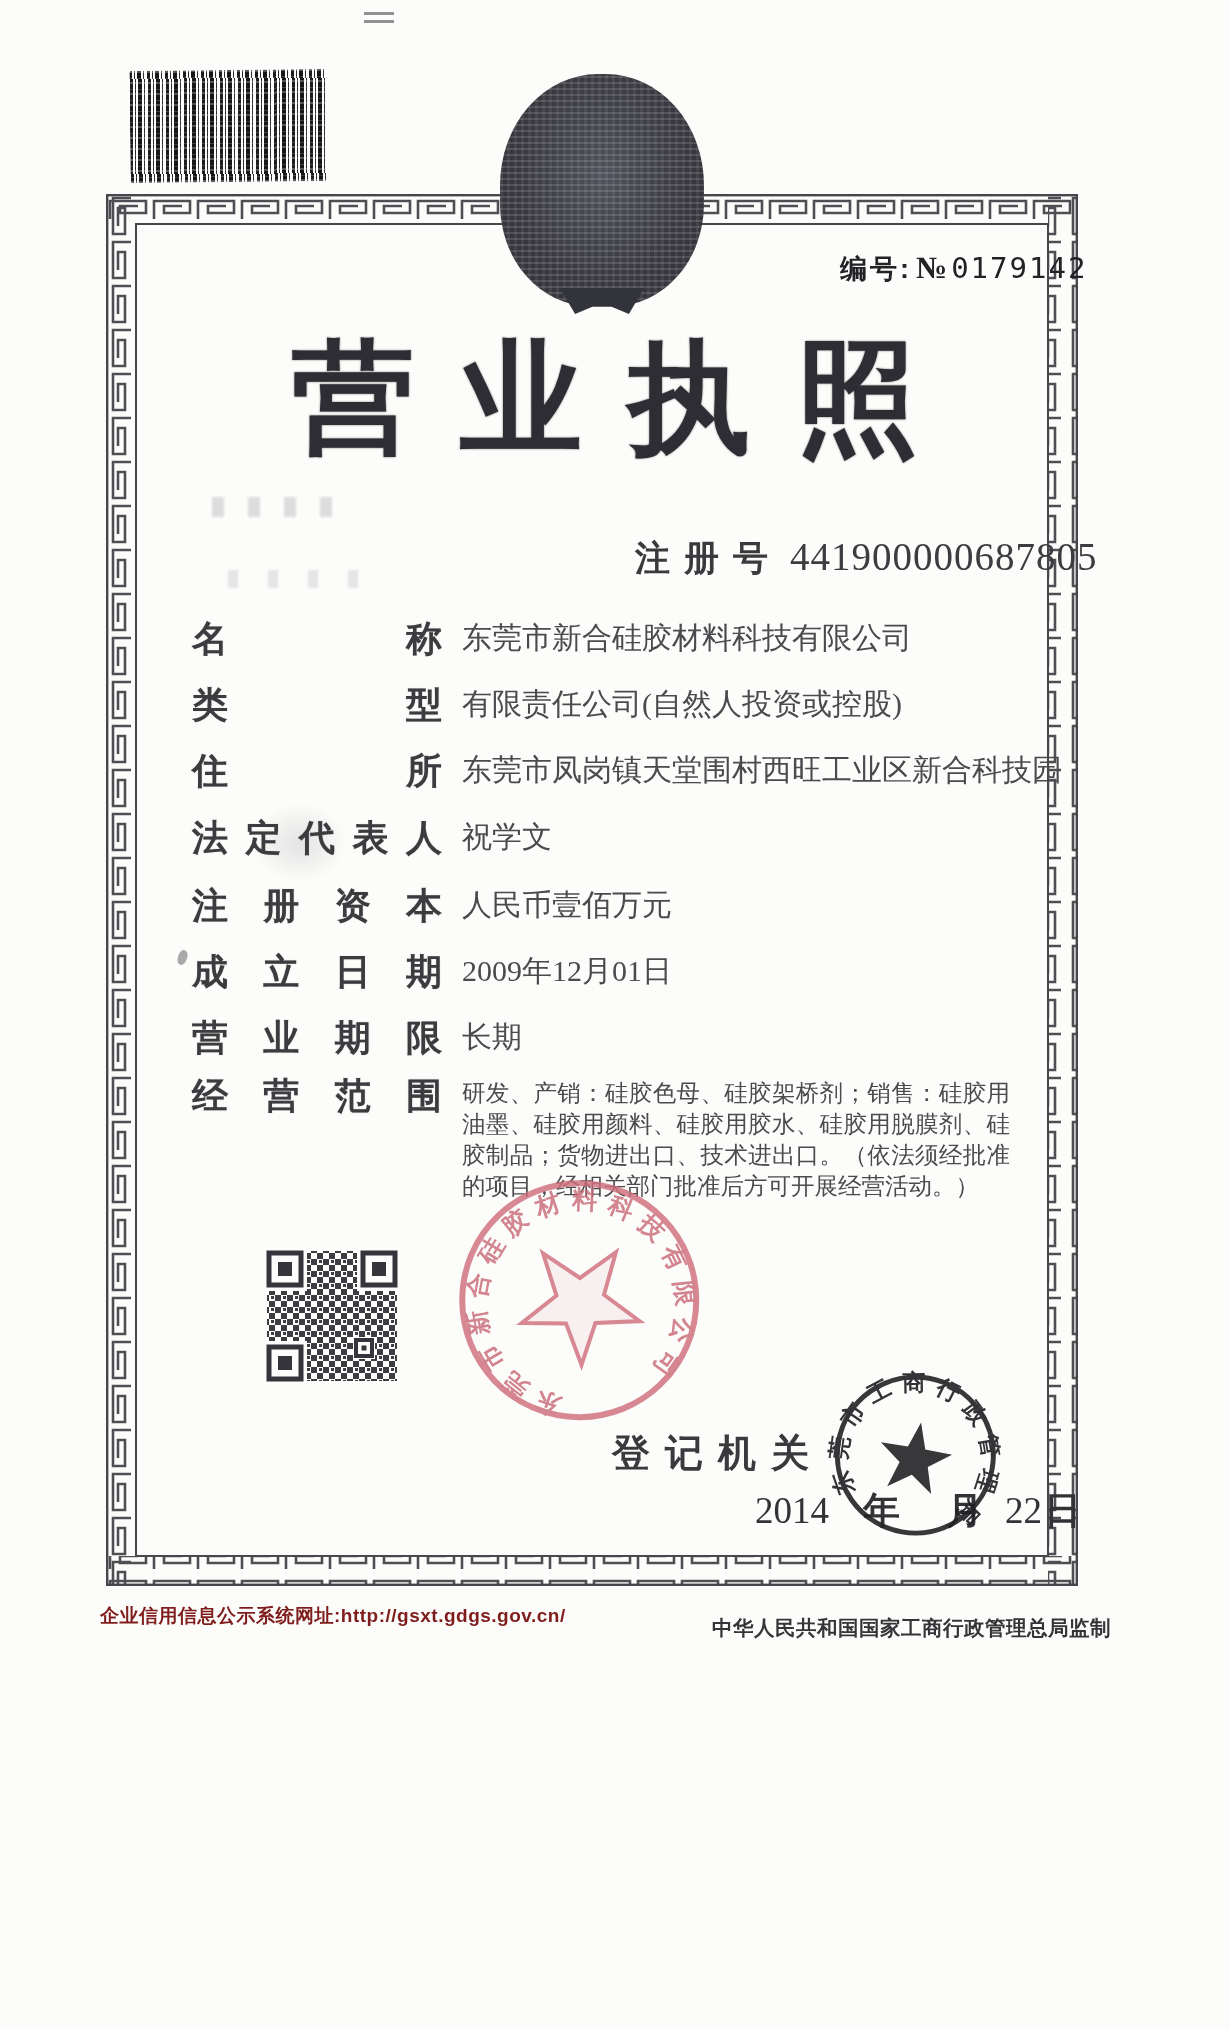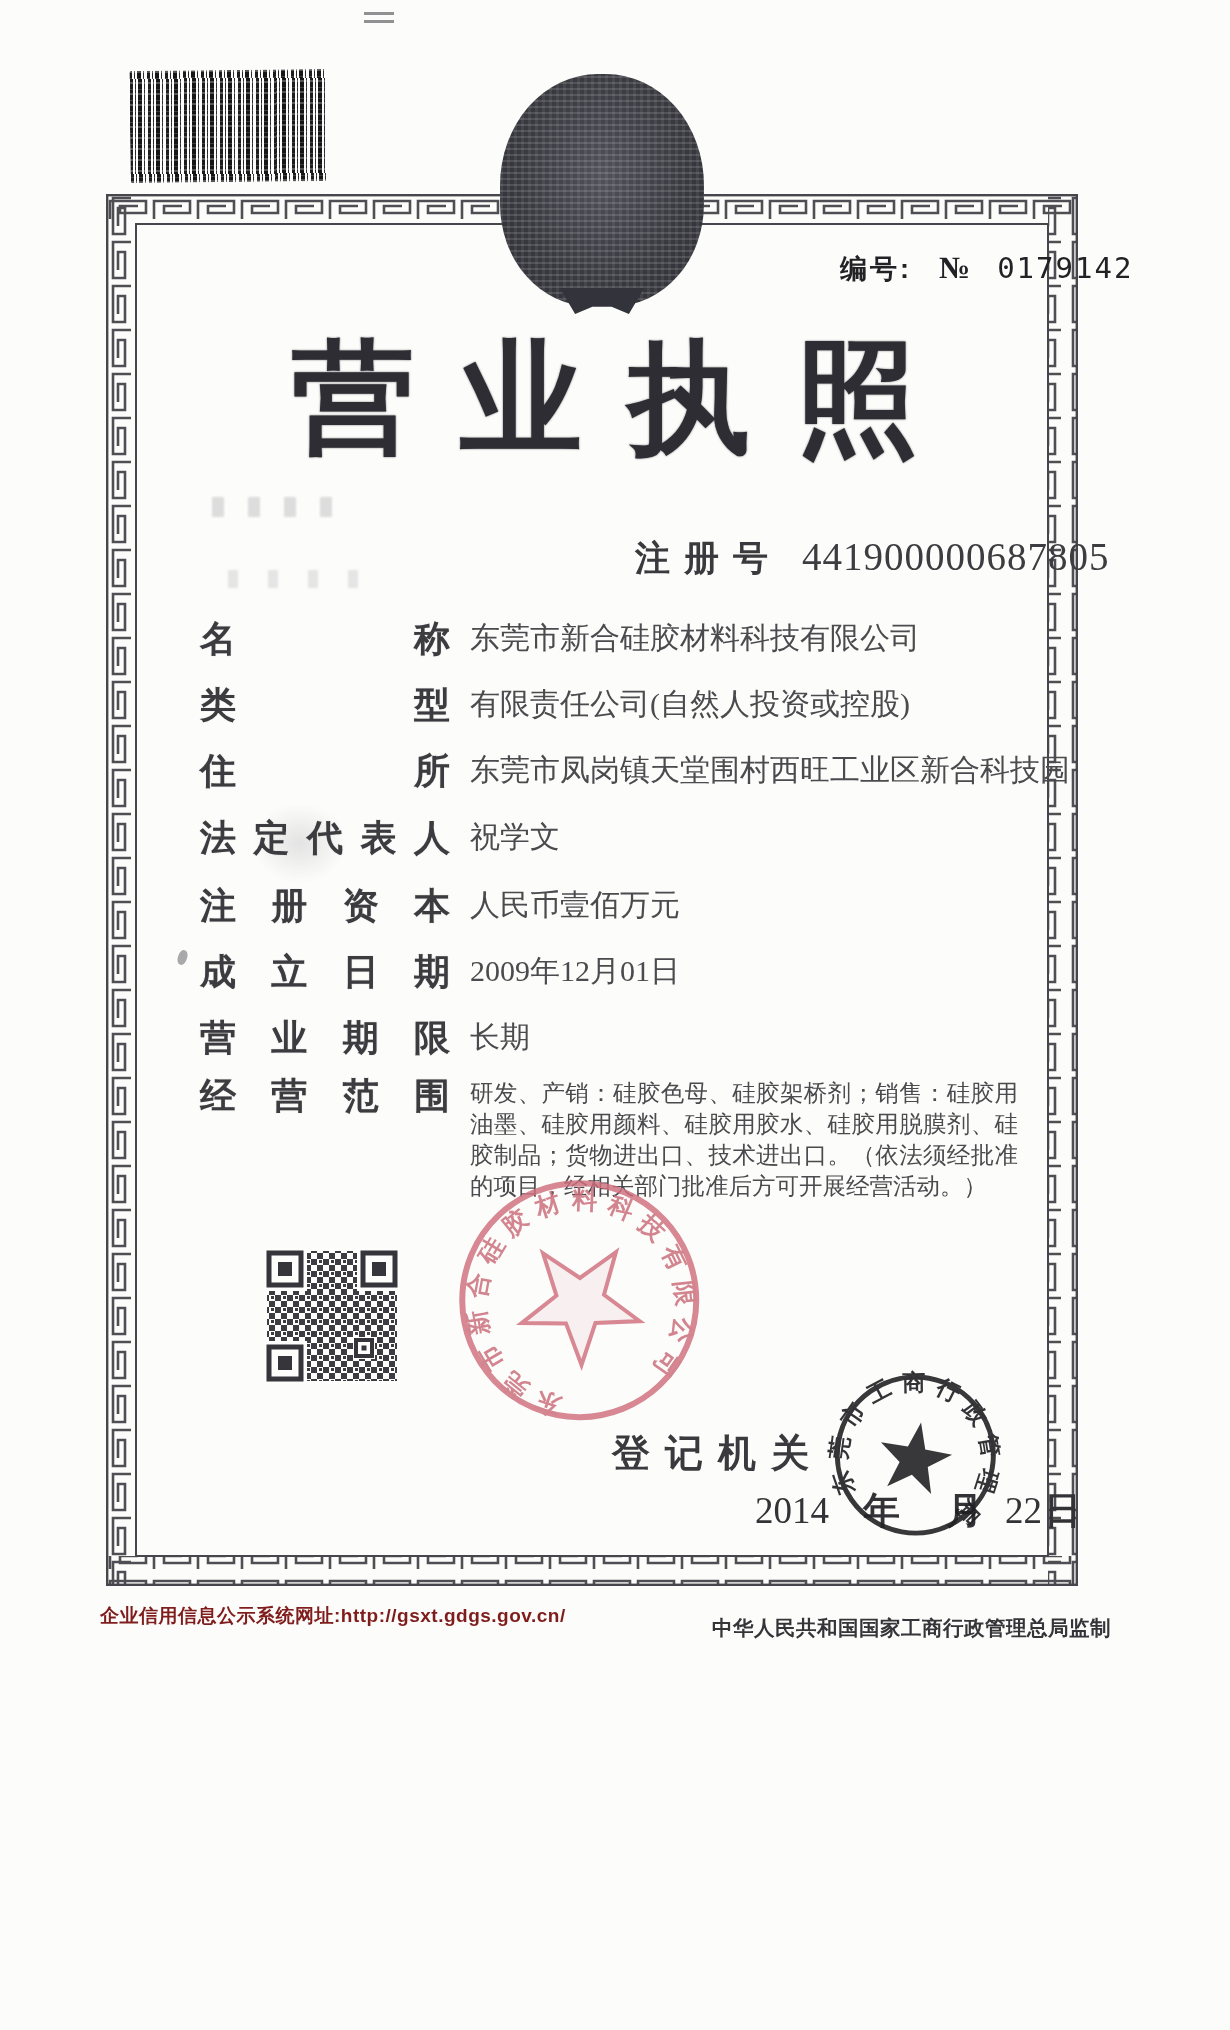--- a/index.html
+++ b/index.html
@@ -32,38 +32,38 @@
   }
   .emblem::after{
     content:"";position:absolute;left:50%;bottom:-8px;transform:translateX(-50%);
     width:96px;height:26px;background:#33333b;
     clip-path:polygon(6% 0,94% 0,78% 100%,60% 72%,40% 72%,22% 100%);
   }
   
   .frame{position:absolute;left:106px;top:194px;z-index:1;}
   
   .serial{
-    position:absolute;left:840px;top:250px;display:flex;align-items:baseline;gap:27px;
+    position:absolute;left:840px;top:250px;display:flex;align-items:baseline;gap:4px;
     color:#222226;z-index:3;
   }
   .serial .lbl{font-size:27px;letter-spacing:3px;font-weight:600;}
   .serial .no{font-size:31px;font-weight:bold;font-family:"Liberation Serif",serif;}
   .serial .num{font-size:29px;font-family:"DejaVu Sans Mono",monospace;letter-spacing:2px;}
   .title{
     position:absolute;left:292px;top:318px;z-index:3;
     font-size:122px;font-weight:900;letter-spacing:46px;white-space:nowrap;
     color:#2d2d33;text-shadow:0 0 2px rgba(45,45,52,.75);
   }
   .regnum{
     position:absolute;left:612px;top:534px;display:flex;align-items:baseline;z-index:3;
   }
   .regnum .lbl{font-size:35px;letter-spacing:14px;font-weight:600;color:#3a3a3e;margin-left:23px;}
-  .regnum .num{font-size:39px;margin-left:20px;font-family:"Liberation Serif",serif;color:#3d3d41;letter-spacing:1px;}
-  
-  .row{position:absolute;left:200px;display:flex;align-items:flex-start;z-index:3;}
+  .regnum .num{font-size:39px;margin-left:8px;font-family:"Liberation Serif",serif;color:#3d3d41;letter-spacing:1px;}
+  
+  .row{position:absolute;left:192px;display:flex;align-items:flex-start;z-index:3;}
   .flabel{
     width:250px;flex:0 0 250px;
     font-size:36px;font-weight:600;color:#3c3c40;
     text-align:justify;text-align-last:justify;
     text-shadow:0 0 1px rgba(60,60,64,.4);
   }
   .fvalue{
     margin-left:20px;padding-top:3px;
     font-size:30px;color:#4b4b4f;
     font-family:"Liberation Serif",serif;

